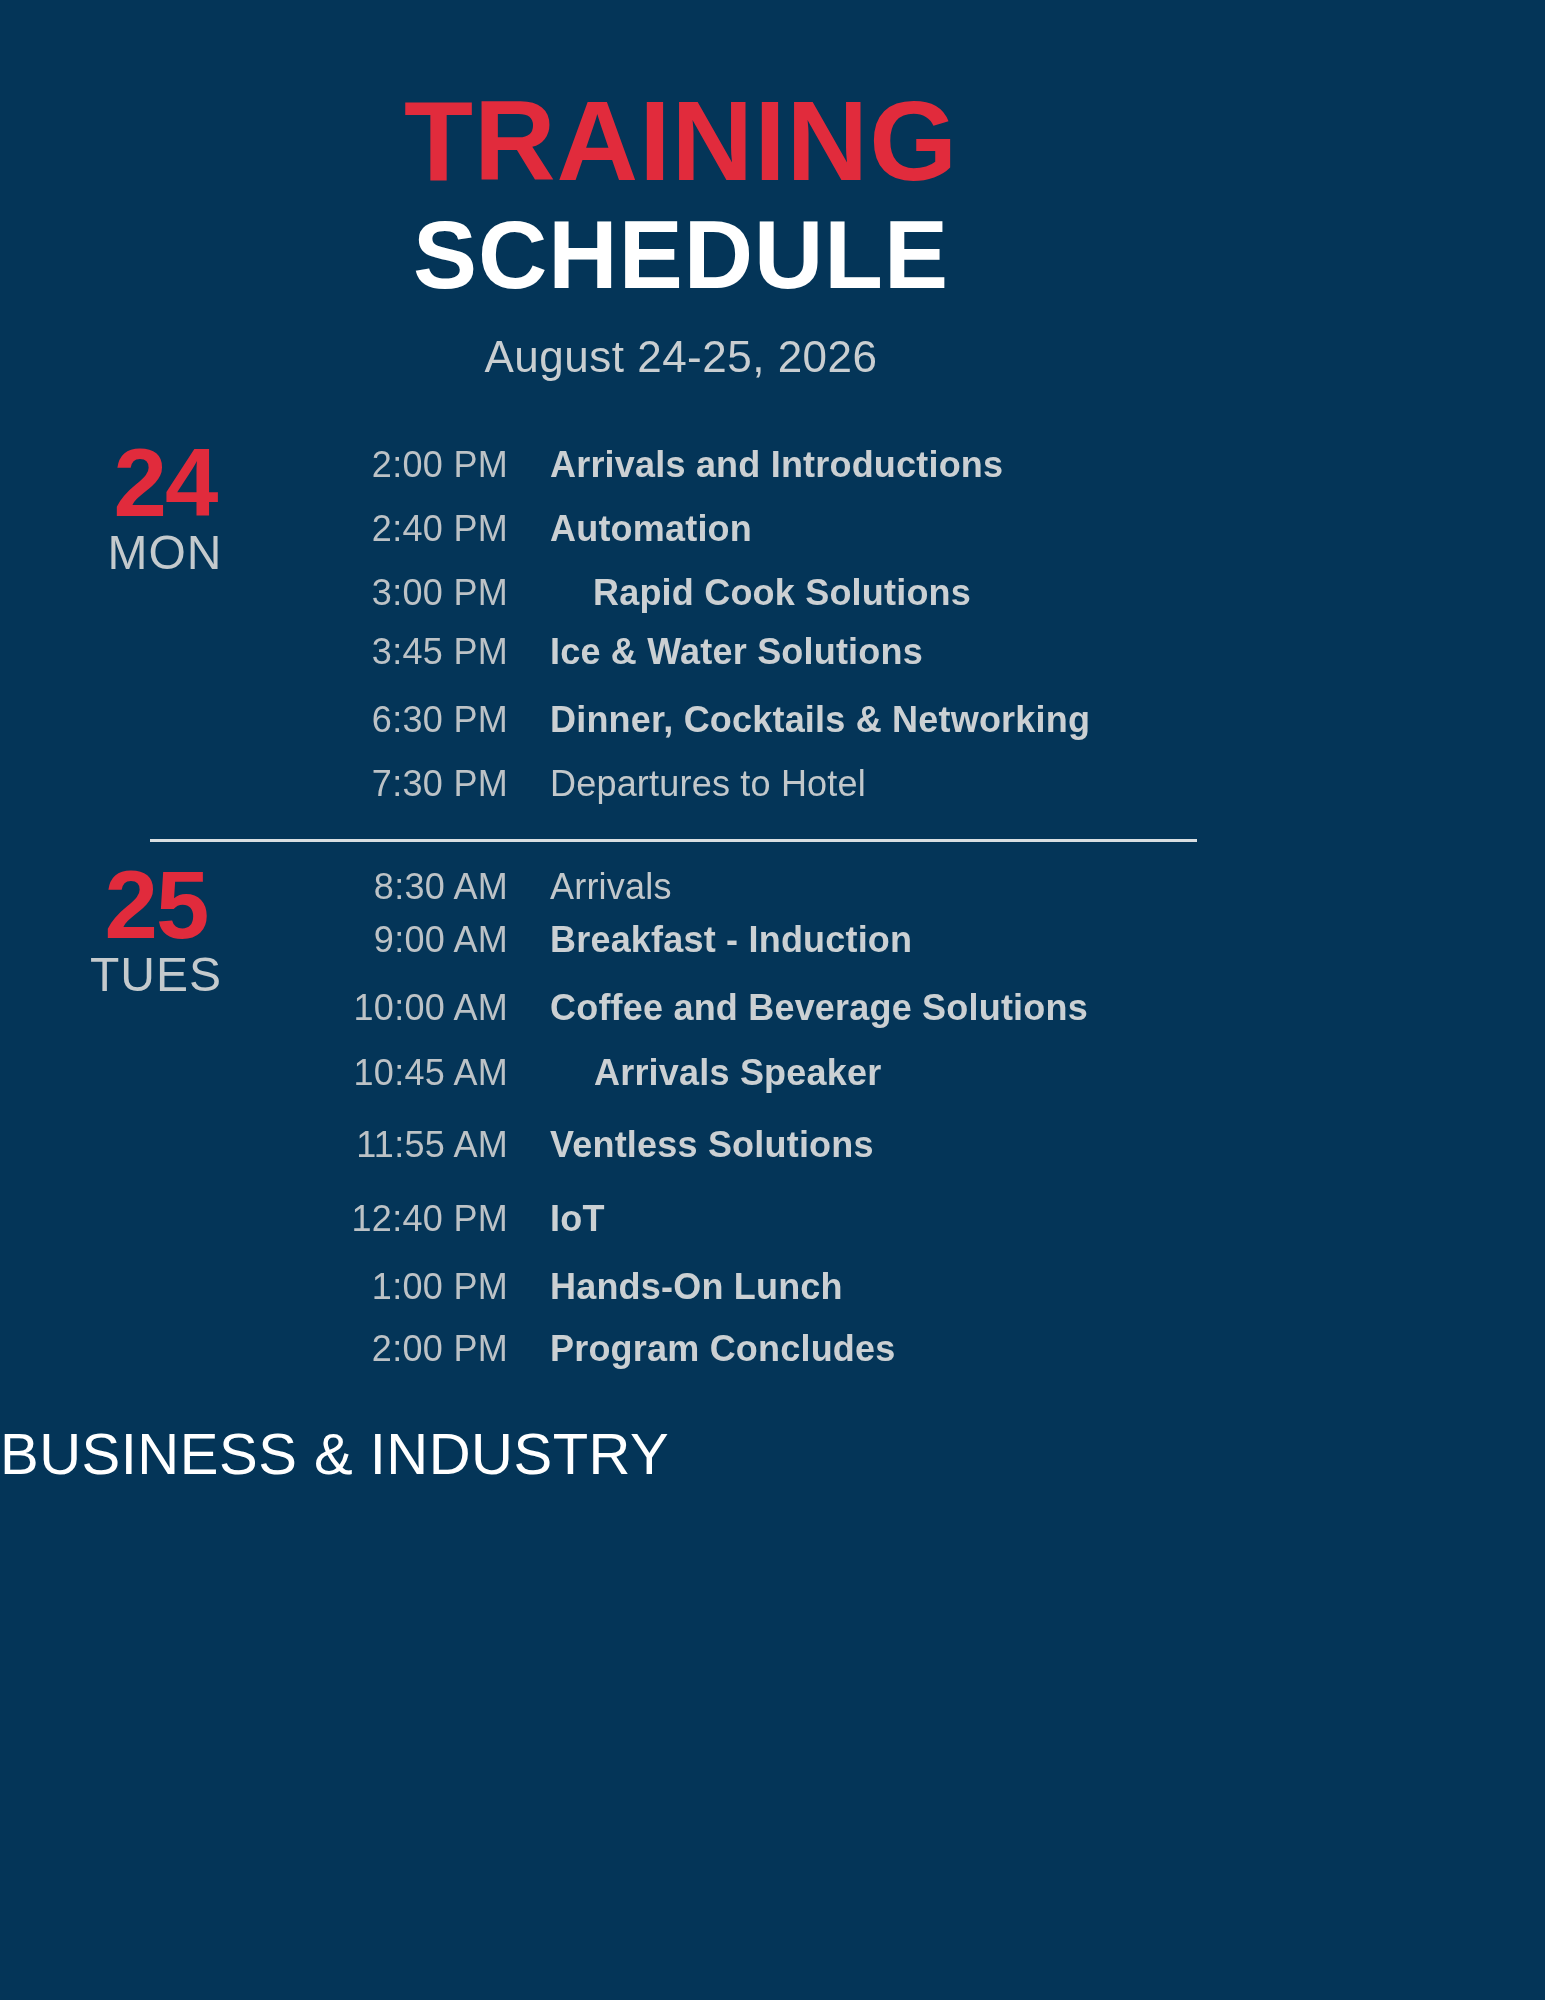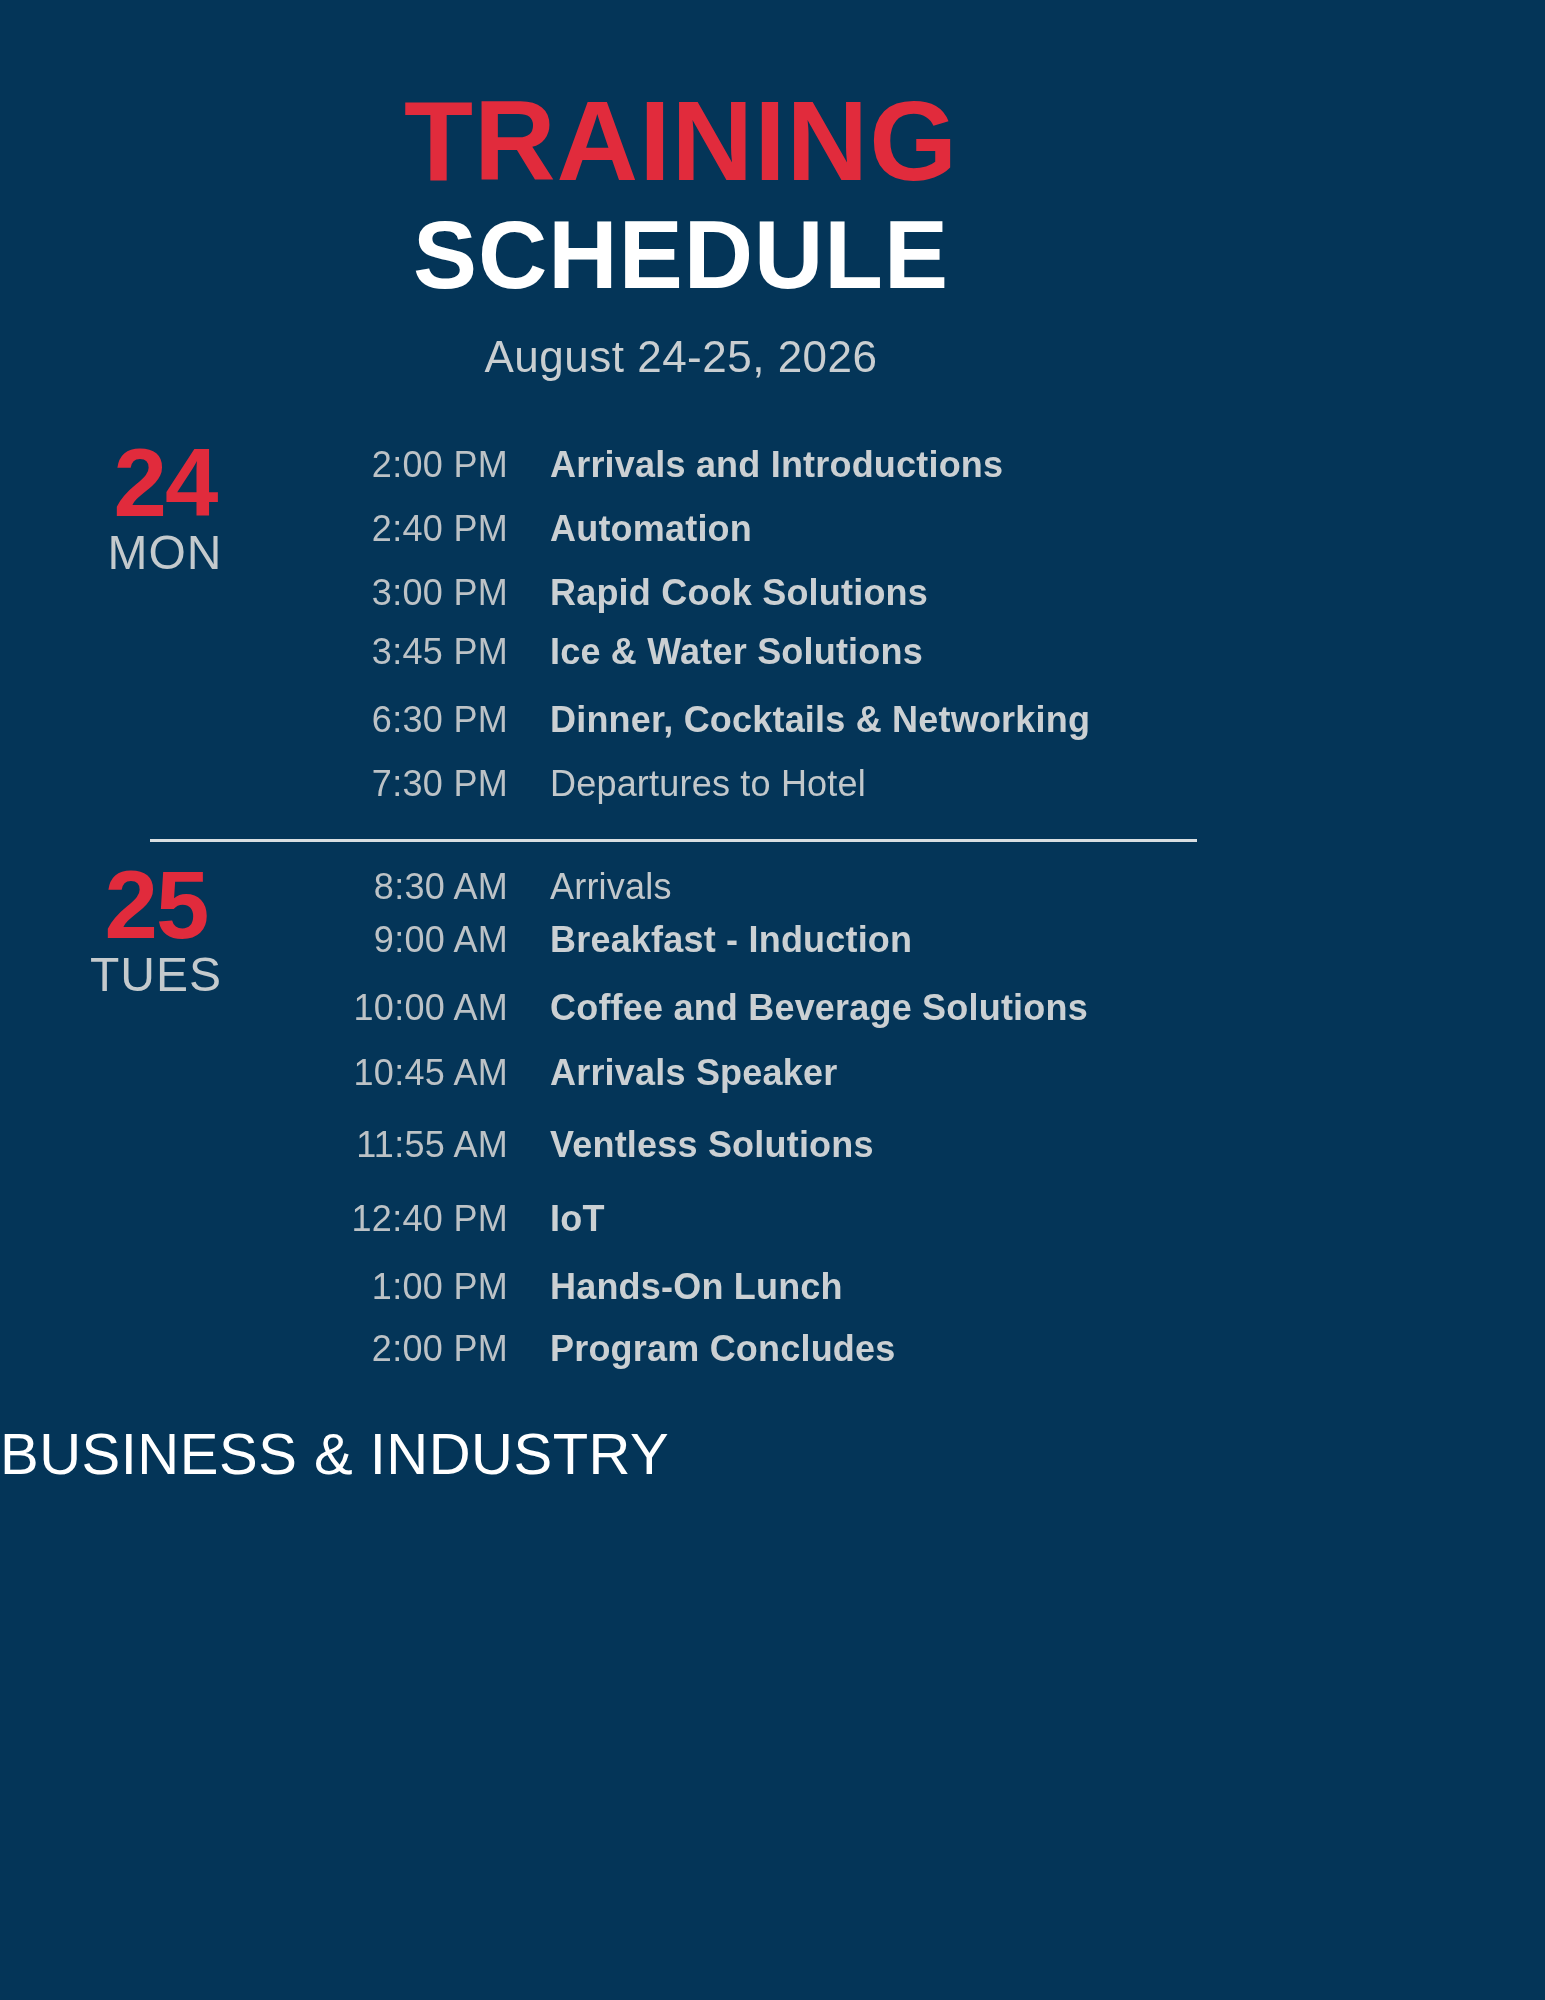--- a/index.html
+++ b/index.html
@@ -158,21 +158,21 @@
     </div>
     <div class="agenda" id="agenda-0">
         <div class="agenda-row">
           <div class="agenda-time">2:00 PM</div>
           <div class="agenda-event">Arrivals and Introductions</div>
         </div>
         <div class="agenda-row" style="margin-top: 22px;">
           <div class="agenda-time">2:40 PM</div>
           <div class="agenda-event">Automation</div>
         </div>
-        <div class="agenda-row" style="margin-top: 22px;">
+        <div class="agenda-row" style="margin-top: 22px; gap: 43px;">
           <div class="agenda-time">3:00 PM</div>
           <div class="agenda-event">Rapid Cook Solutions</div>
         </div>
         <div class="agenda-row" style="margin-top: 17px;">
           <div class="agenda-time">3:45 PM</div>
           <div class="agenda-event">Ice &amp; Water Solutions</div>
         </div>
         <div class="agenda-row" style="margin-top: 26px;">
           <div class="agenda-time">6:30 PM</div>
           <div class="agenda-event">Dinner, Cocktails &amp; Networking</div>
@@ -197,21 +197,21 @@
           <div class="agenda-event light">Arrivals</div>
         </div>
         <div class="agenda-row" style="margin-top: 11px;">
           <div class="agenda-time">9:00 AM</div>
           <div class="agenda-event">Breakfast - Induction</div>
         </div>
         <div class="agenda-row" style="margin-top: 26px;">
           <div class="agenda-time">10:00 AM</div>
           <div class="agenda-event">Coffee and Beverage Solutions</div>
         </div>
-        <div class="agenda-row" style="margin-top: 23px;">
+        <div class="agenda-row" style="margin-top: 23px; gap: 44px;">
           <div class="agenda-time">10:45 AM</div>
           <div class="agenda-event">Arrivals Speaker</div>
         </div>
         <div class="agenda-row" style="margin-top: 30px;">
           <div class="agenda-time">11:55 AM</div>
           <div class="agenda-event">Ventless Solutions</div>
         </div>
         <div class="agenda-row" style="margin-top: 32px;">
           <div class="agenda-time">12:40 PM</div>
           <div class="agenda-event">IoT</div>

